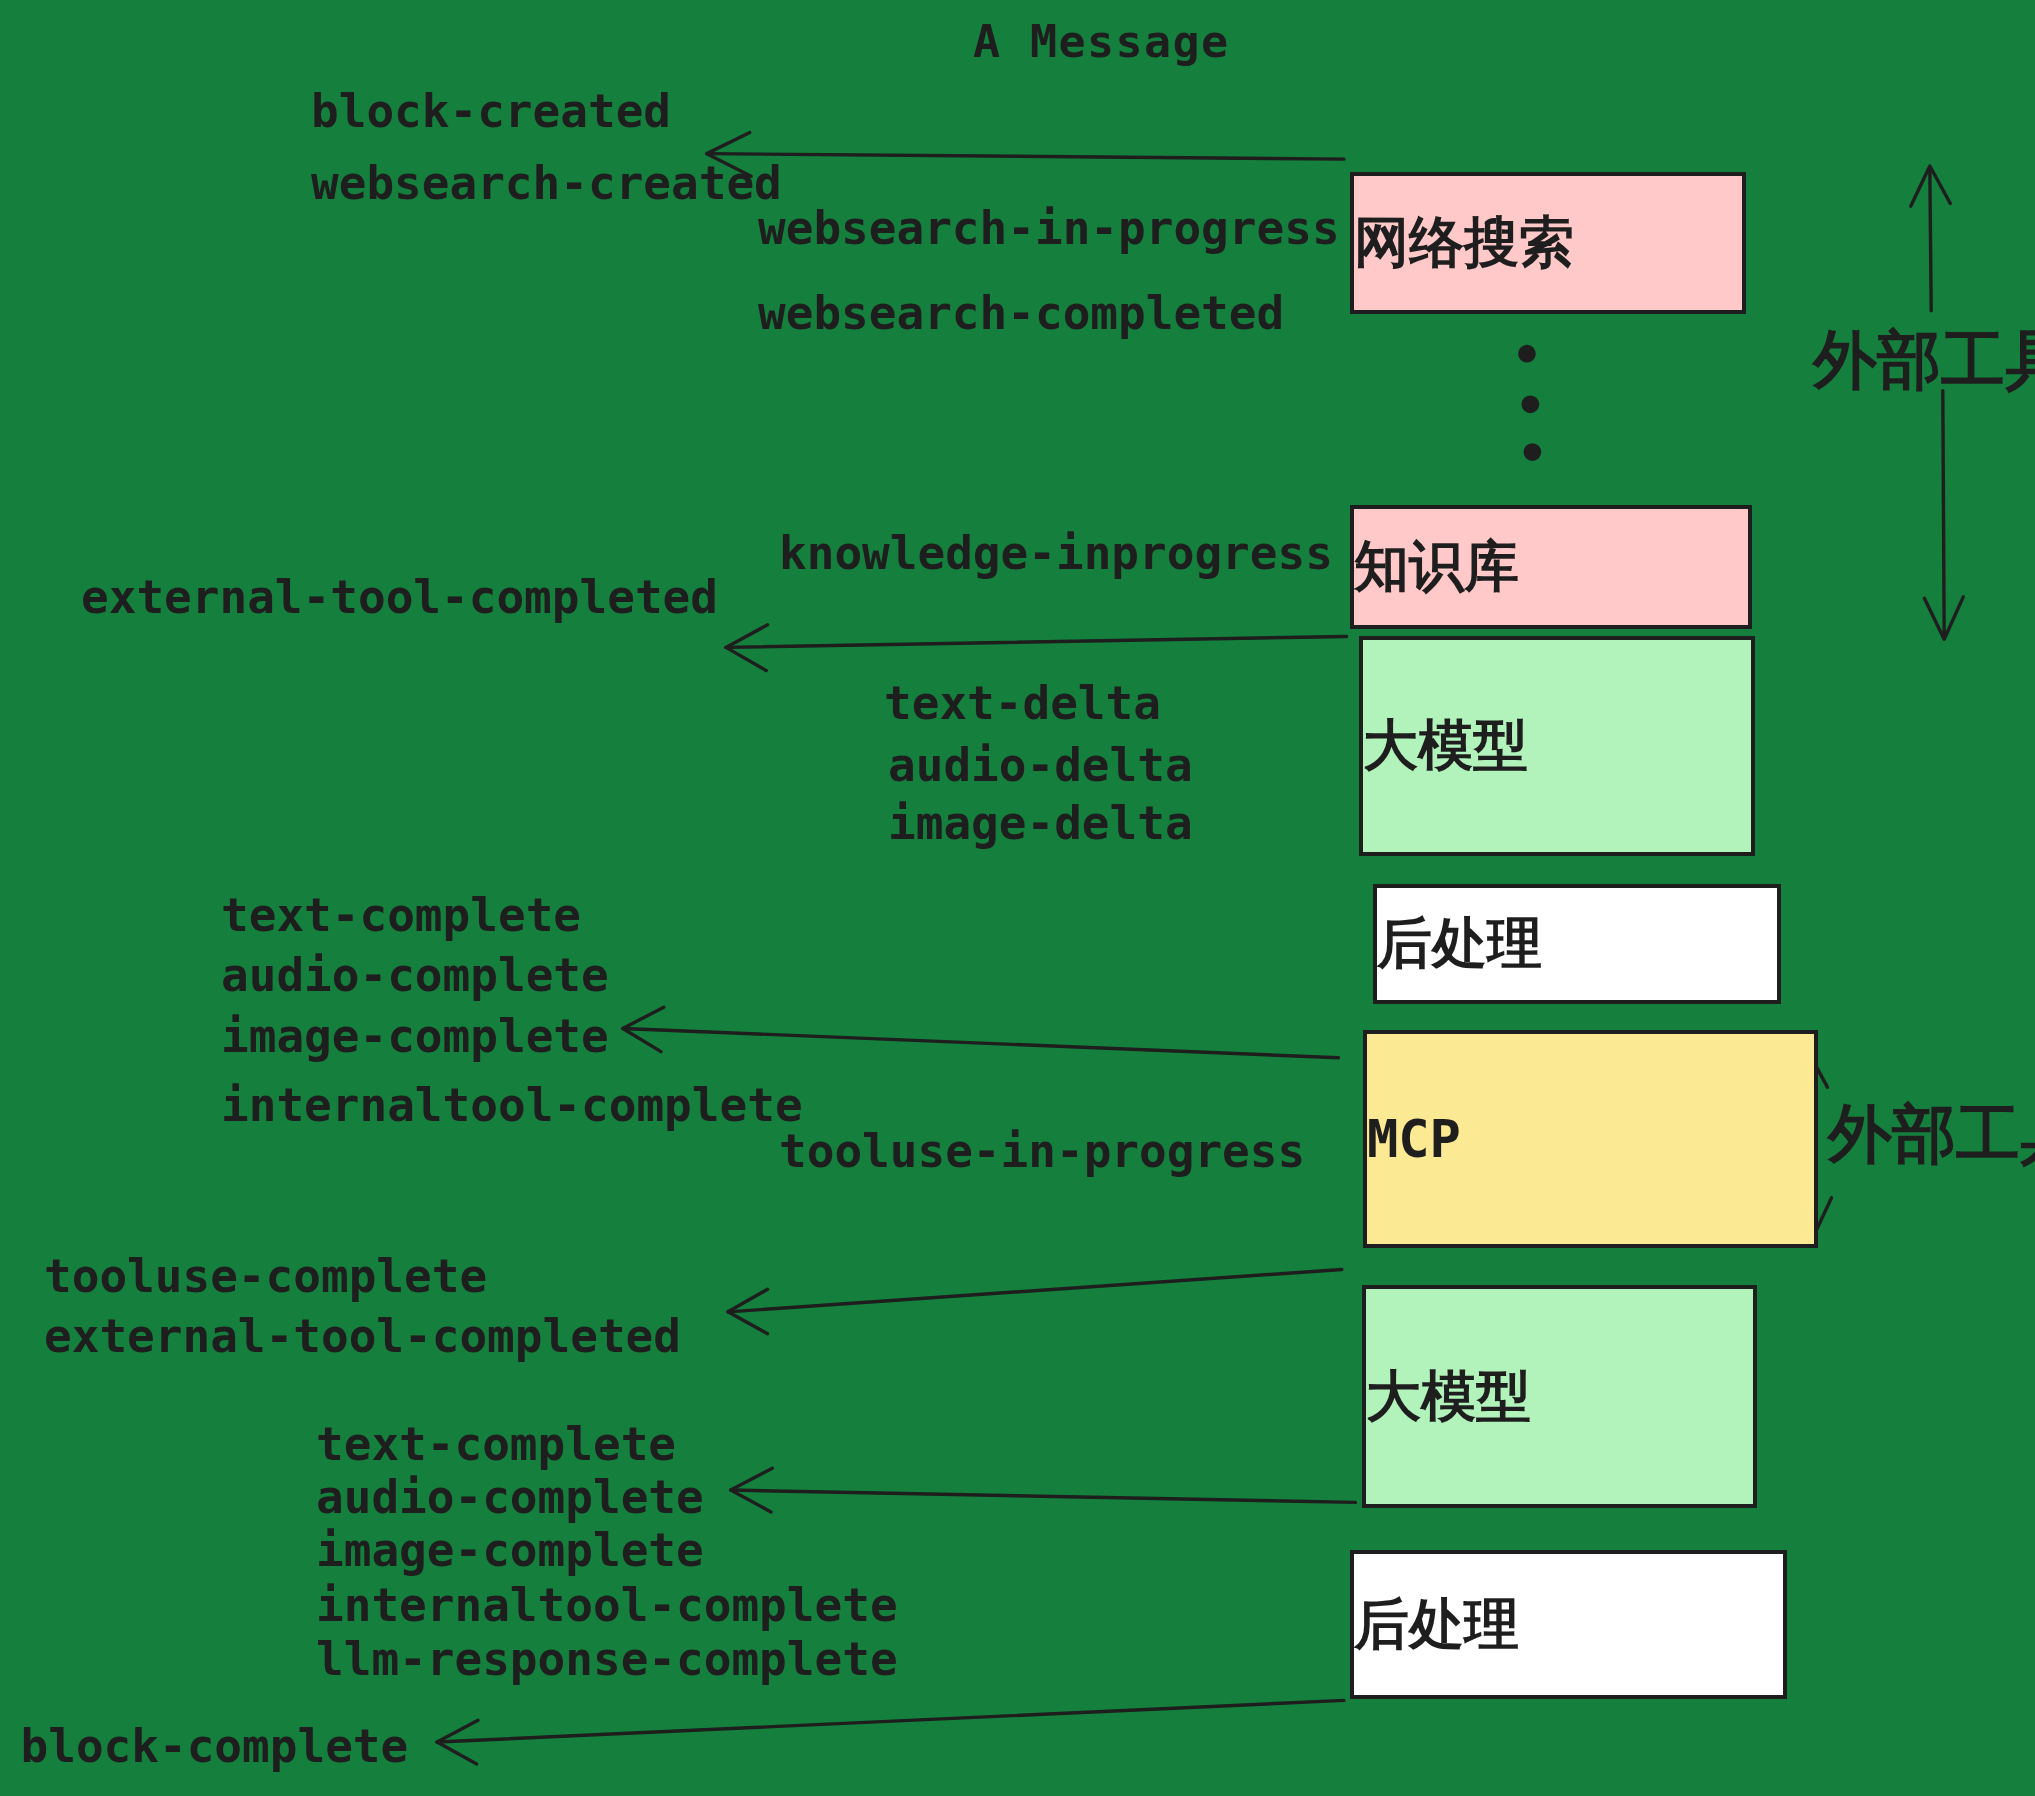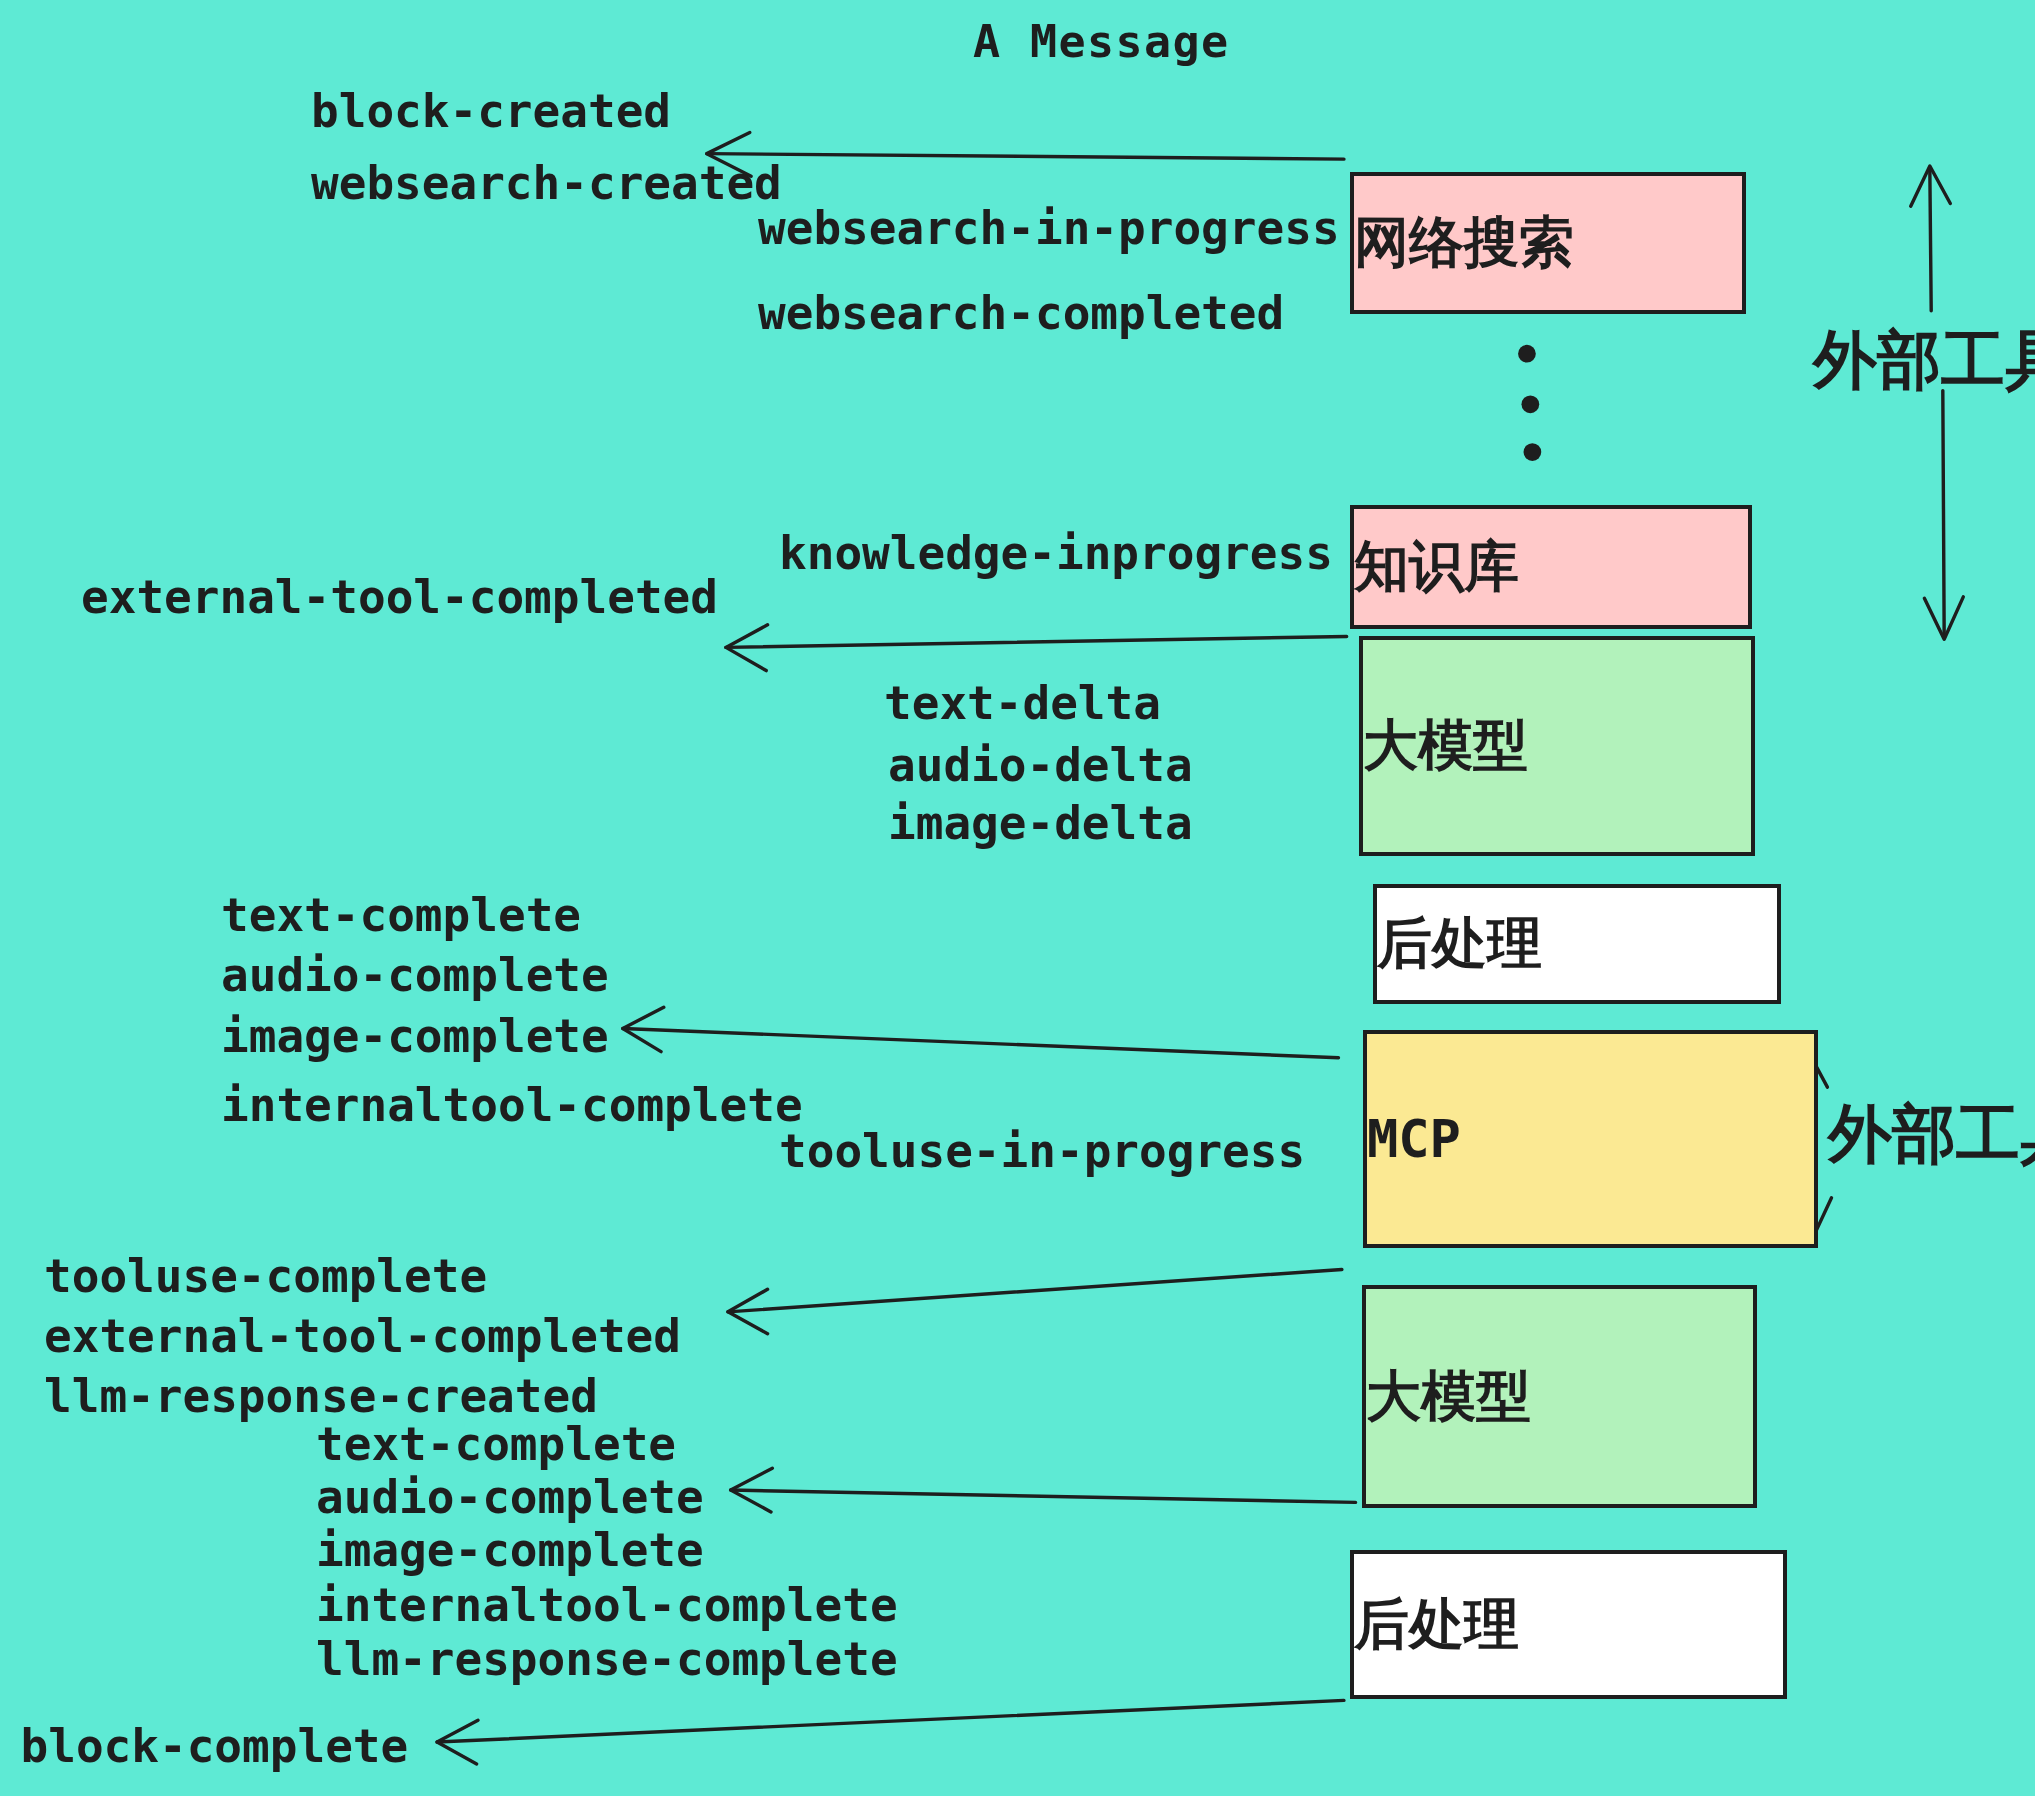--- a/index.html
+++ b/index.html
@@ -1,20 +1,20 @@
 <!DOCTYPE html>
 <html style="font-size:11px"><head>
 <meta charset="utf-8">
 <style>
   html,body{margin:0;padding:0;background:#ffffff;}
   .canvas{
     position:relative;
     width:2035px;
     height:1796px;
-    background:#5eead4;
+    background:#15803d;
     font-family:"DejaVu Sans Mono","Liberation Mono",monospace;
     color:#1e1e1e;
     overflow:hidden;
   }
   .overlay{position:absolute;left:0;top:0;width:2035px;height:1796px;}
   .title{
     position:absolute;
     left:973px;top:15px;
     font-size:45px;font-weight:bold;
     letter-spacing:1.4px;
@@ -154,21 +154,20 @@
   <div class="evt" style="left:884px;top:680px">text-delta</div>
   <div class="evt" style="left:888px;top:742px">audio-delta</div>
   <div class="evt" style="left:888px;top:800px">image-delta</div>
   <div class="evt" style="left:221px;top:892px">text-complete</div>
   <div class="evt" style="left:221px;top:952px">audio-complete</div>
   <div class="evt" style="left:221px;top:1013px">image-complete</div>
   <div class="evt" style="left:221px;top:1082px">internaltool-complete</div>
   <div class="evt" style="left:779px;top:1128px">tooluse-in-progress</div>
   <div class="evt" style="left:44px;top:1253px">tooluse-complete</div>
   <div class="evt" style="left:44px;top:1313px">external-tool-completed</div>
-  <div class="evt" style="left:44px;top:1373px">llm-response-created</div>
   <div class="evt" style="left:316px;top:1421px">text-complete</div>
   <div class="evt" style="left:316px;top:1474px">audio-complete</div>
   <div class="evt" style="left:316px;top:1527px">image-complete</div>
   <div class="evt" style="left:316px;top:1582px">internaltool-complete</div>
   <div class="evt" style="left:316px;top:1636px">llm-response-complete</div>
   <div class="evt" style="left:20.5px;top:1723px">block-complete</div>
 
 </div>
 
 

